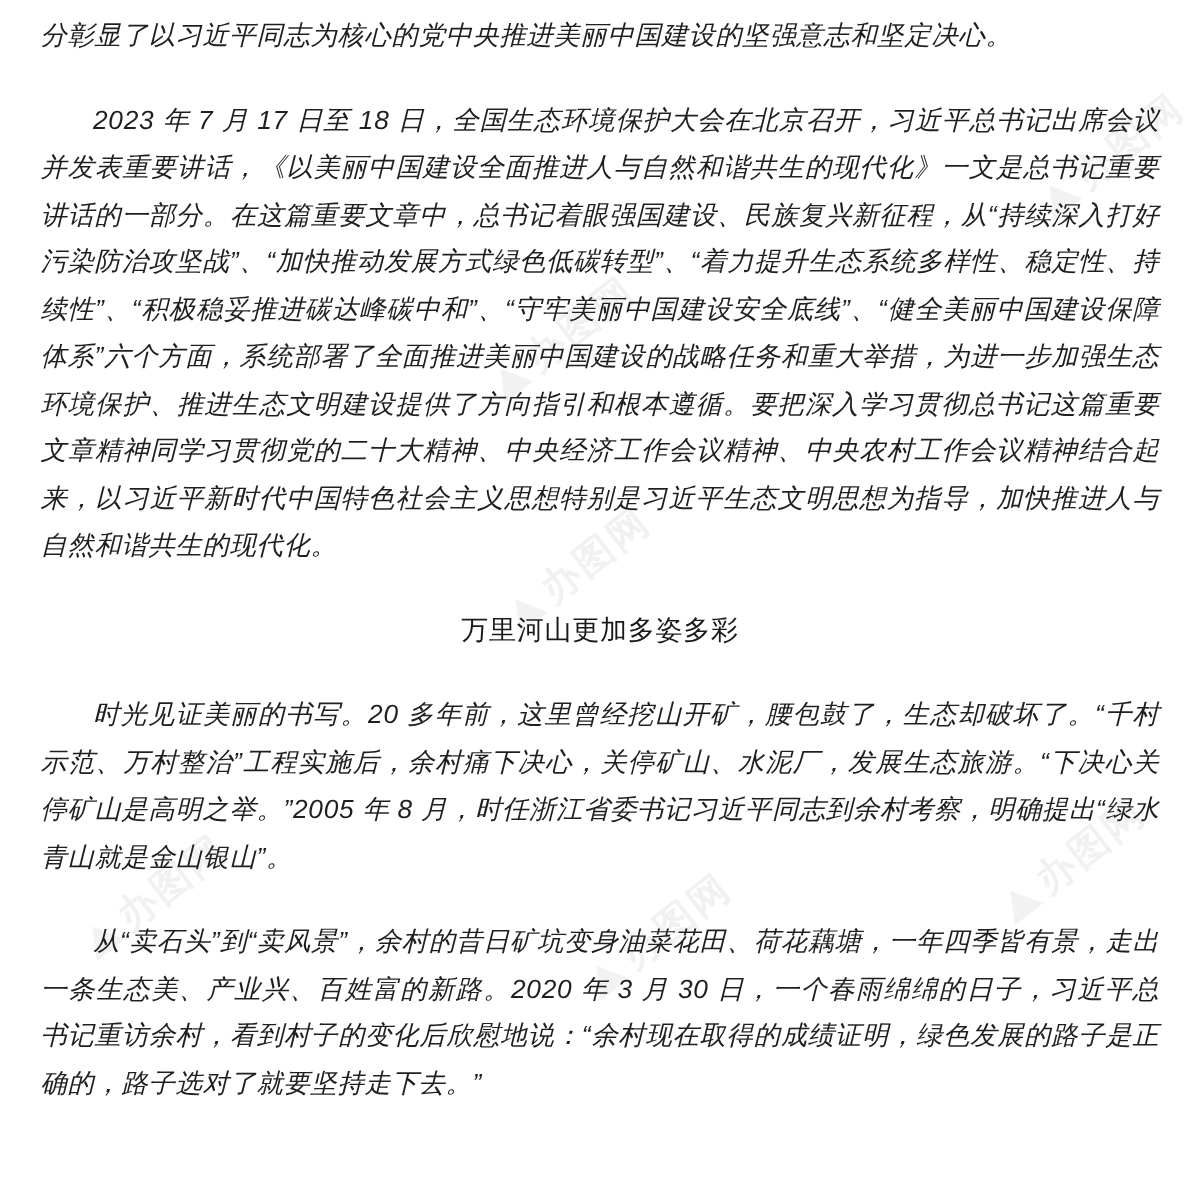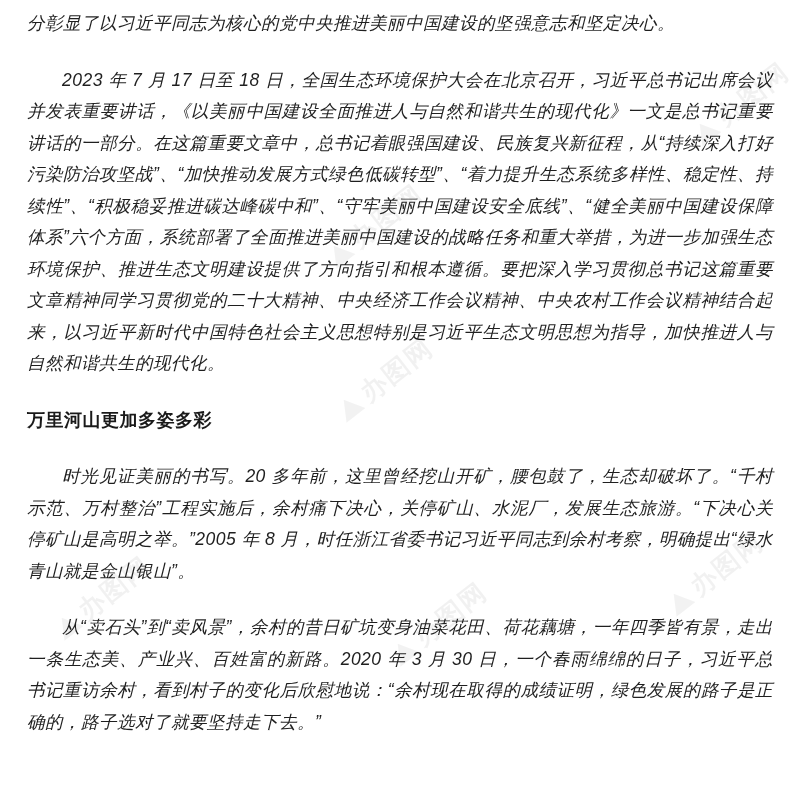--- a/index.html
+++ b/index.html
@@ -66,22 +66,22 @@
   .para {
     margin: 0 0 25px 0;
     font-style: italic;
   }
   .para.indent {
     text-indent: 2em;
   }
   .section-heading {
     margin: 12px 0 25px 0;
     font-size: 18px;
-    font-weight: 700;
-    text-align: left;
+    font-weight: 400;
+    text-align: center;
     line-height: 31.5px;
     letter-spacing: 0.5px;
     color: #1a1a1a;
   }
 </style>
 </head>
 <body>
 
 <div class="page">
 

